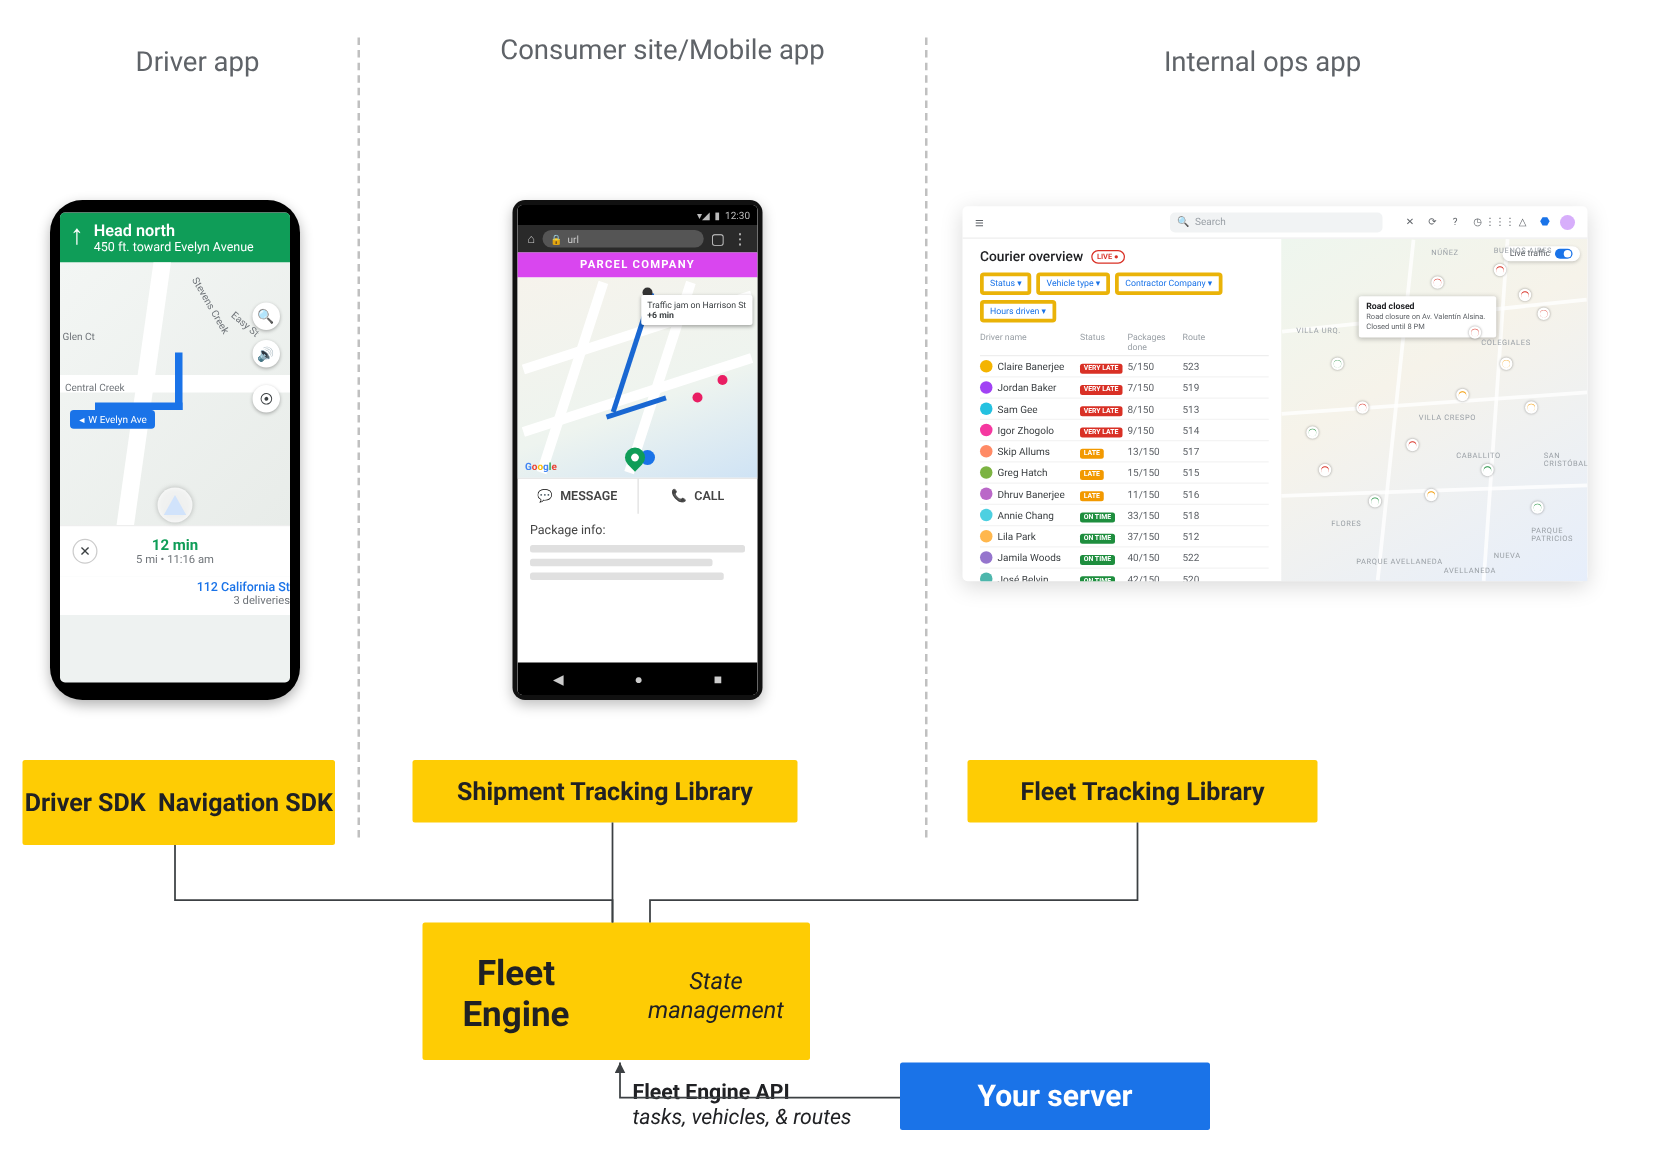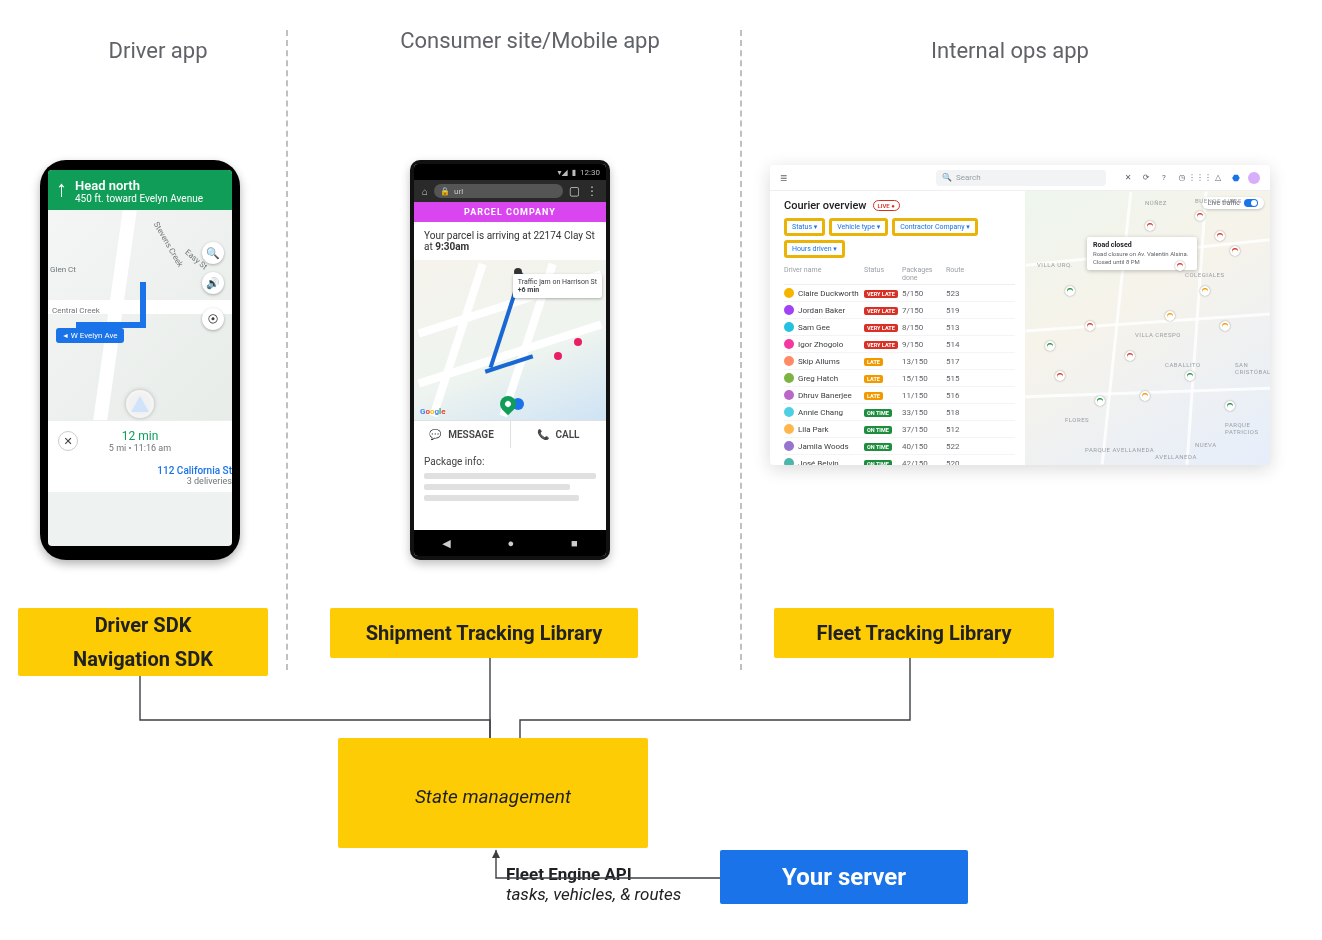--- a/index.html
+++ b/index.html
@@ -25,21 +25,21 @@
     border-left: 2px dashed #c0c0c0;
   }
 
   
   .ybox {
     position: absolute;
     background: #fecc04;
     color: #202124;
     font-weight: 700;
     display: flex;
-    flex-direction: column;
+    flex-direction: row;
     align-items: center;
     justify-content: center;
     text-align: center;
     border-radius: 2px;
     gap: 10px;
   }
   .ybox.small { font-size: 20px; height: 68px; width: 280px; }
   .ybox.big   { font-size: 28px; width: 310px; height: 110px; padding-top: 4px;}
   .ybox .sub  { font-weight: 400; font-style: italic; font-size: 19px; margin-top: 2px;}
   .bbox {
@@ -78,21 +78,21 @@
   .phone .route2{ position:absolute; left:92px; top:72px; width:6px; height:46px; background:#1a73e8;}
   .street-lbl{ position:absolute; font-size:8px; color:#70757a;}
   .pill{ position:absolute; left:8px; top:118px; background:#1a73e8; color:#fff; font-size:8px; padding:3px 6px; border-radius:3px;}
   .pill::before{content:"◄ "; font-size:7px;}
   .roundbtn{ position:absolute; width:22px;height:22px;border-radius:50%;background:#fff;box-shadow:0 1px 3px rgba(0,0,0,.3);display:flex;align-items:center;justify-content:center;font-size:11px;}
   .nav-cursor{position:absolute;left:50%;bottom:8px;transform:translateX(-50%);width:0;height:0;border-left:9px solid transparent;border-right:9px solid transparent;border-bottom:16px solid #1a73e8;filter:drop-shadow(0 0 2px rgba(0,0,0,.3));}
   .nav-cursor::after{content:"";position:absolute;left:-14px;top:-6px;width:28px;height:28px;border-radius:50%;background:rgba(255,255,255,.8);z-index:-1;}
   .eta{ background:#fff; display:flex; align-items:center; gap:10px; padding:8px 10px; border-top:1px solid #eee;}
   .eta .x{width:20px;height:20px;border:1px solid #ccc;border-radius:50%;display:flex;align-items:center;justify-content:center;font-size:11px;}
   .eta .mid{flex:1;text-align:center;}
-  .eta .time{color:#0f9d58;font-size:12px;font-weight:400;}
+  .eta .time{color:#0f9d58;font-size:12px;font-weight:700;}
   .eta .dist{color:#70757a;font-size:9px;}
   .addr-strip{background:#fff;text-align:right;padding:4px 0 6px;}
   .addr-strip .a{color:#1a73e8;font-size:10px;font-weight:500;}
   .addr-strip .b{color:#70757a;font-size:9px;}
 
   
   .phone2 {
     position:absolute; left: 410px; top: 160px;
     width: 200px; height: 400px; background:#111; border-radius: 10px; padding:4px;
     box-shadow: 0 4px 10px rgba(0,0,0,.25);
@@ -218,23 +218,20 @@
     <div class="url-bar">
       <span class="home">⌂</span>
       <div class="field">
           <span>🔒</span>
           <span>url</span>
         </div>
       <span class="dots">▢</span>
       <span class="dots">⋮</span>
     </div>
     <div class="brand-bar">PARCEL COMPANY</div>
-    <div class="arrive-msg">
-      <span>Your parcel is arriving at 22174 Clay St at</span> <b>9:30am</b>
-    </div>
     <div class="mapzone">
       <div class="grid-road" style="left:0;top:40px;width:100%;height:8px;transform:rotate(-18deg);"></div>
       <div class="grid-road" style="left:0;top:90px;width:100%;height:8px;transform:rotate(-18deg);"></div>
       <div class="grid-road" style="left:40px;top:0;width:8px;height:100%;transform:rotate(18deg);"></div>
       <div class="grid-road" style="left:110px;top:0;width:8px;height:100%;transform:rotate(18deg);"></div>
       <div class="route-c" style="left:90px;top:10px;width:4px;height:100px;transform:rotate(18deg);"></div>
       <div class="route-c" style="left:70px;top:102px;width:50px;height:4px;transform:rotate(-18deg);"></div>
       <div class="dot" style="left:100px;top:8px;background:#333;"></div>
       <div class="dot" style="left:140px;top:92px;background:#e91e63;"></div>
       <div class="dot" style="left:160px;top:78px;background:#e91e63;"></div>
@@ -303,21 +300,21 @@
       <div class="thdr" id="dash-thdr">
           <span>Driver name</span>
           <span>Status</span>
           <span>Packages done</span>
           <span>Route</span>
         </div>
       <div id="dash-rows">
           <div class="trow">
     <span class="nm">
               <span class="av" style="background:#f4b400"></span>
-              <span>Claire Duckworth</span>
+              <span>Claire Banerjee</span>
             </span>
     <span><span class="badge st-verylate">VERY LATE</span></span>
     <span>5/150</span>
     <span>523</span>
           </div>
           <div class="trow">
     <span class="nm">
               <span class="av" style="background:#a142f4"></span>
               <span>Jordan Baker</span>
             </span>
@@ -467,20 +464,21 @@
   <span>Driver SDK</span>
   <span>Navigation SDK</span>
 </div>
 <div class="ybox small" style="left:330px; top:608px; width:308px; height:50px;">
   <span>Shipment Tracking Library</span>
 </div>
 <div class="ybox small" style="left:774px; top:608px; width:280px; height:50px;">
   <span>Fleet Tracking Library</span>
 </div>
 <div class="ybox big" style="left:338px; top:738px;">
+  <span>Fleet Engine</span>
   <span class="sub">State management</span>
 </div>
 <div class="bbox" style="left:720px; top:850px; width:248px; height:54px;">
   <span>Your server</span>
 </div>
 <div class="api-lbl" style="left:506px; top:864px;">
   <div class="ttl">Fleet Engine API</div>
   <div class="sub">tasks, vehicles, &amp; routes</div>
 </div>
 

